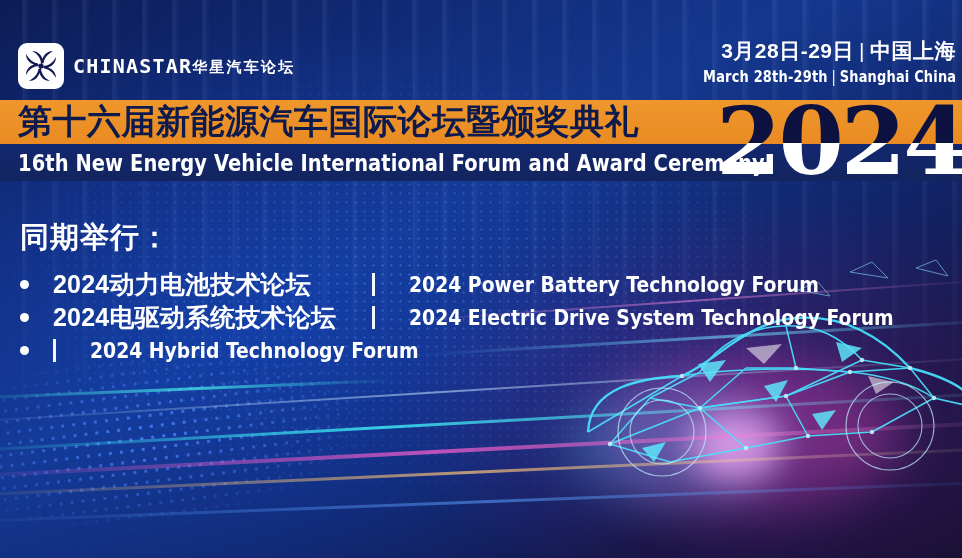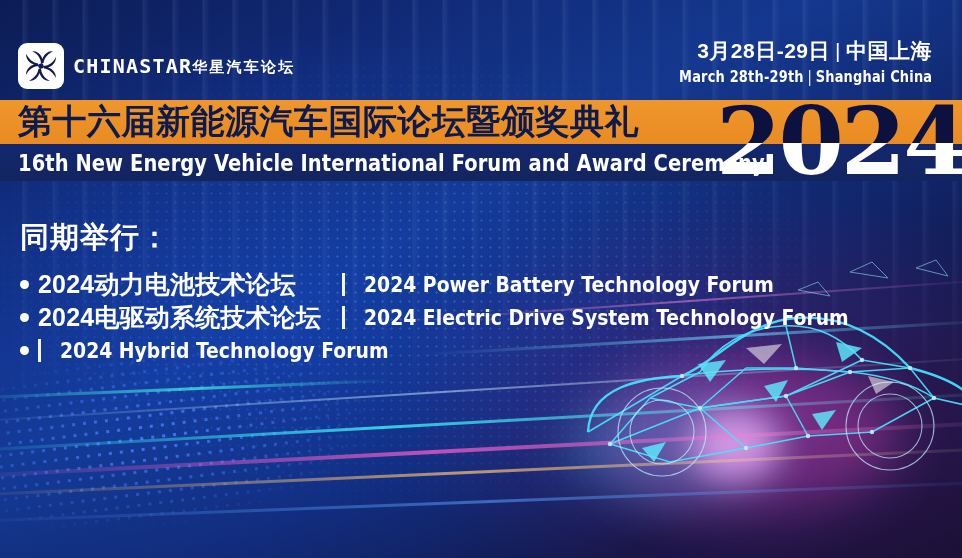--- a/index.html
+++ b/index.html
@@ -51,21 +51,21 @@
     width:46px;height:46px;border-radius:9px;background:#ffffff;
     display:flex;align-items:center;justify-content:center;flex:none;
   }
   .logo-text{display:flex;flex-direction:row;line-height:1;}
   .logo-en{
     color:#fff;font-weight:700;font-size:20px;letter-spacing:1.2px;
     font-family:"DejaVu Sans Mono","Liberation Mono",monospace;
   }
   .logo-cn{color:#fff;font-weight:700;font-size:15px;letter-spacing:2.2px;margin-top:3px;}
 
-  .datebox{position:absolute;right:30px;top:40px;text-align:right;line-height:1;}
+  .datebox{position:absolute;right:6px;top:40px;text-align:right;line-height:1;}
   .date-cn{color:#fff;font-size:21px;font-weight:700;letter-spacing:.5px;white-space:nowrap;}
   .date-cn .sep{font-weight:400;padding:0 5px;}
   .date-en{
     color:#fff;font-size:15.5px;font-weight:700;margin-top:9px;white-space:nowrap;
     font-family:"DejaVu Sans Condensed","Liberation Sans Narrow","Liberation Sans",sans-serif;
     transform:scaleX(.93);transform-origin:right center;letter-spacing:.2px;
   }
   .date-en .sep{font-weight:400;padding:0 4px;}
 
   
@@ -98,21 +98,21 @@
   }
   .year-top{color:#0d1140;clip-path:inset(0 0 41px 0);}
   .year-bot{color:#ffffff;clip-path:inset(45px 0 0 0);}
 
   
   .concurrent{position:absolute;left:20px;top:218px;z-index:4;}
   .concurrent-title{
     color:#fff;font-size:29px;font-weight:700;letter-spacing:1px;margin-bottom:10px;
   }
   .forum-list{list-style:none;margin:0;padding:0;}
-  .forum-item{display:flex;align-items:center;height:33px;}
+  .forum-item{display:flex;align-items:center;height:33px;gap:15px;}
   .bullet{
     width:9px;height:9px;border-radius:50%;background:#fff;flex:none;margin-right:9px;
   }
   .forum-cn{
     color:#fff;font-size:25px;font-weight:700;white-space:nowrap;
     width:304px;letter-spacing:.2px;
   }
   .pipe{
     width:3px;height:23px;background:#fff;flex:none;margin:0 19px 0 0;opacity:.95;
   }

